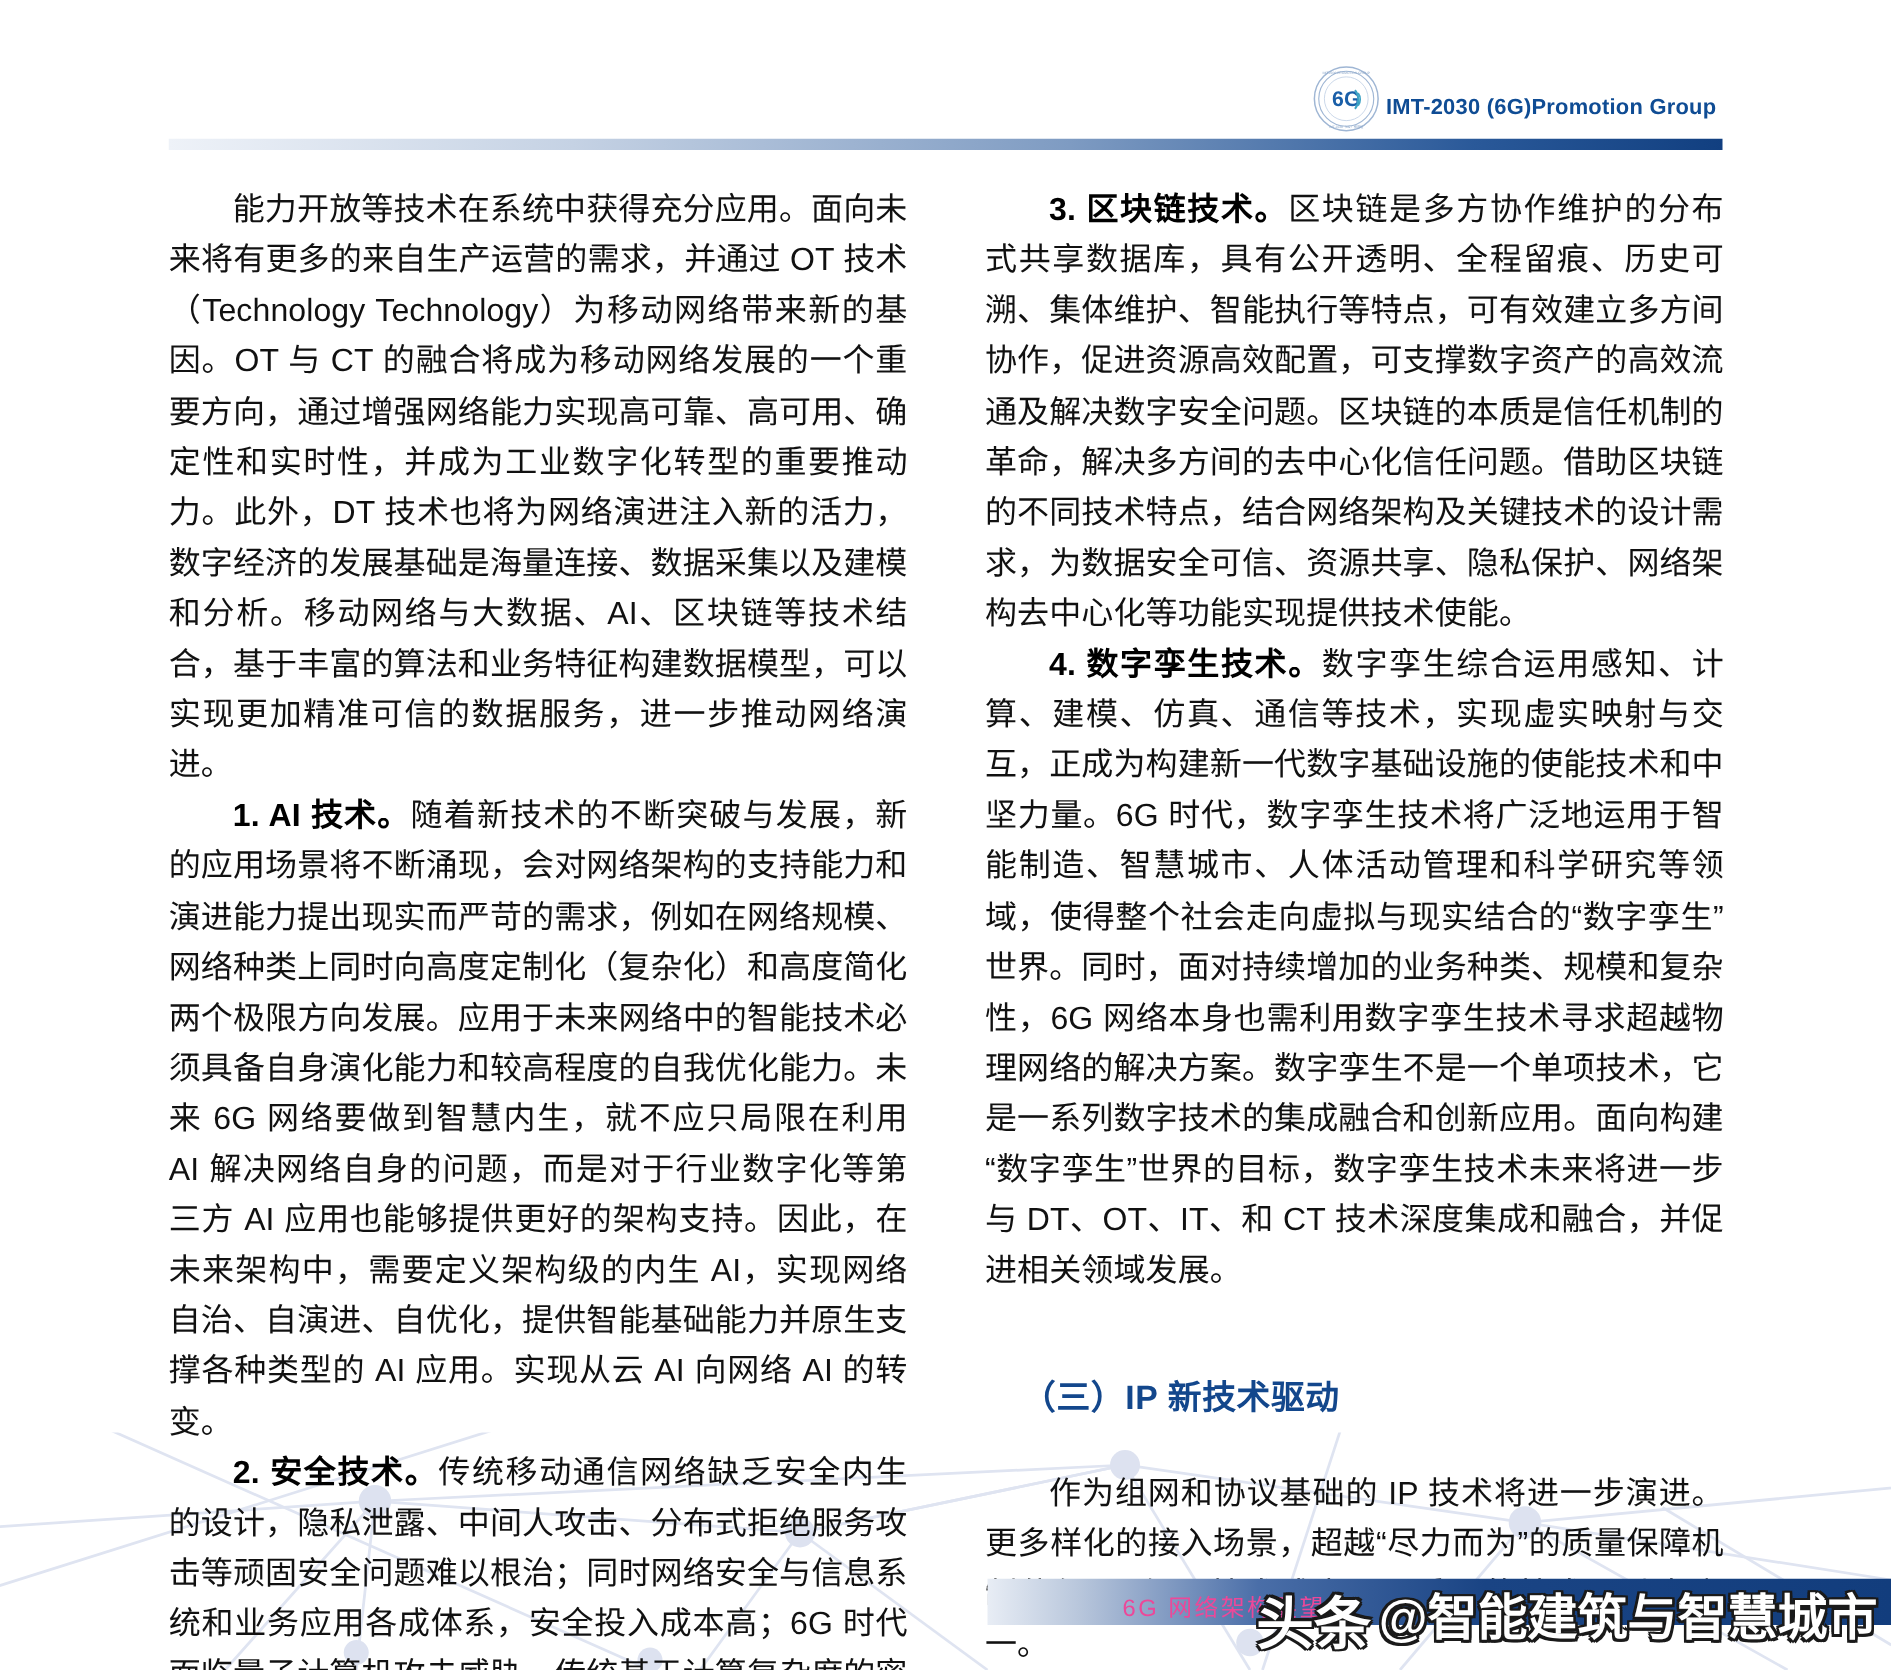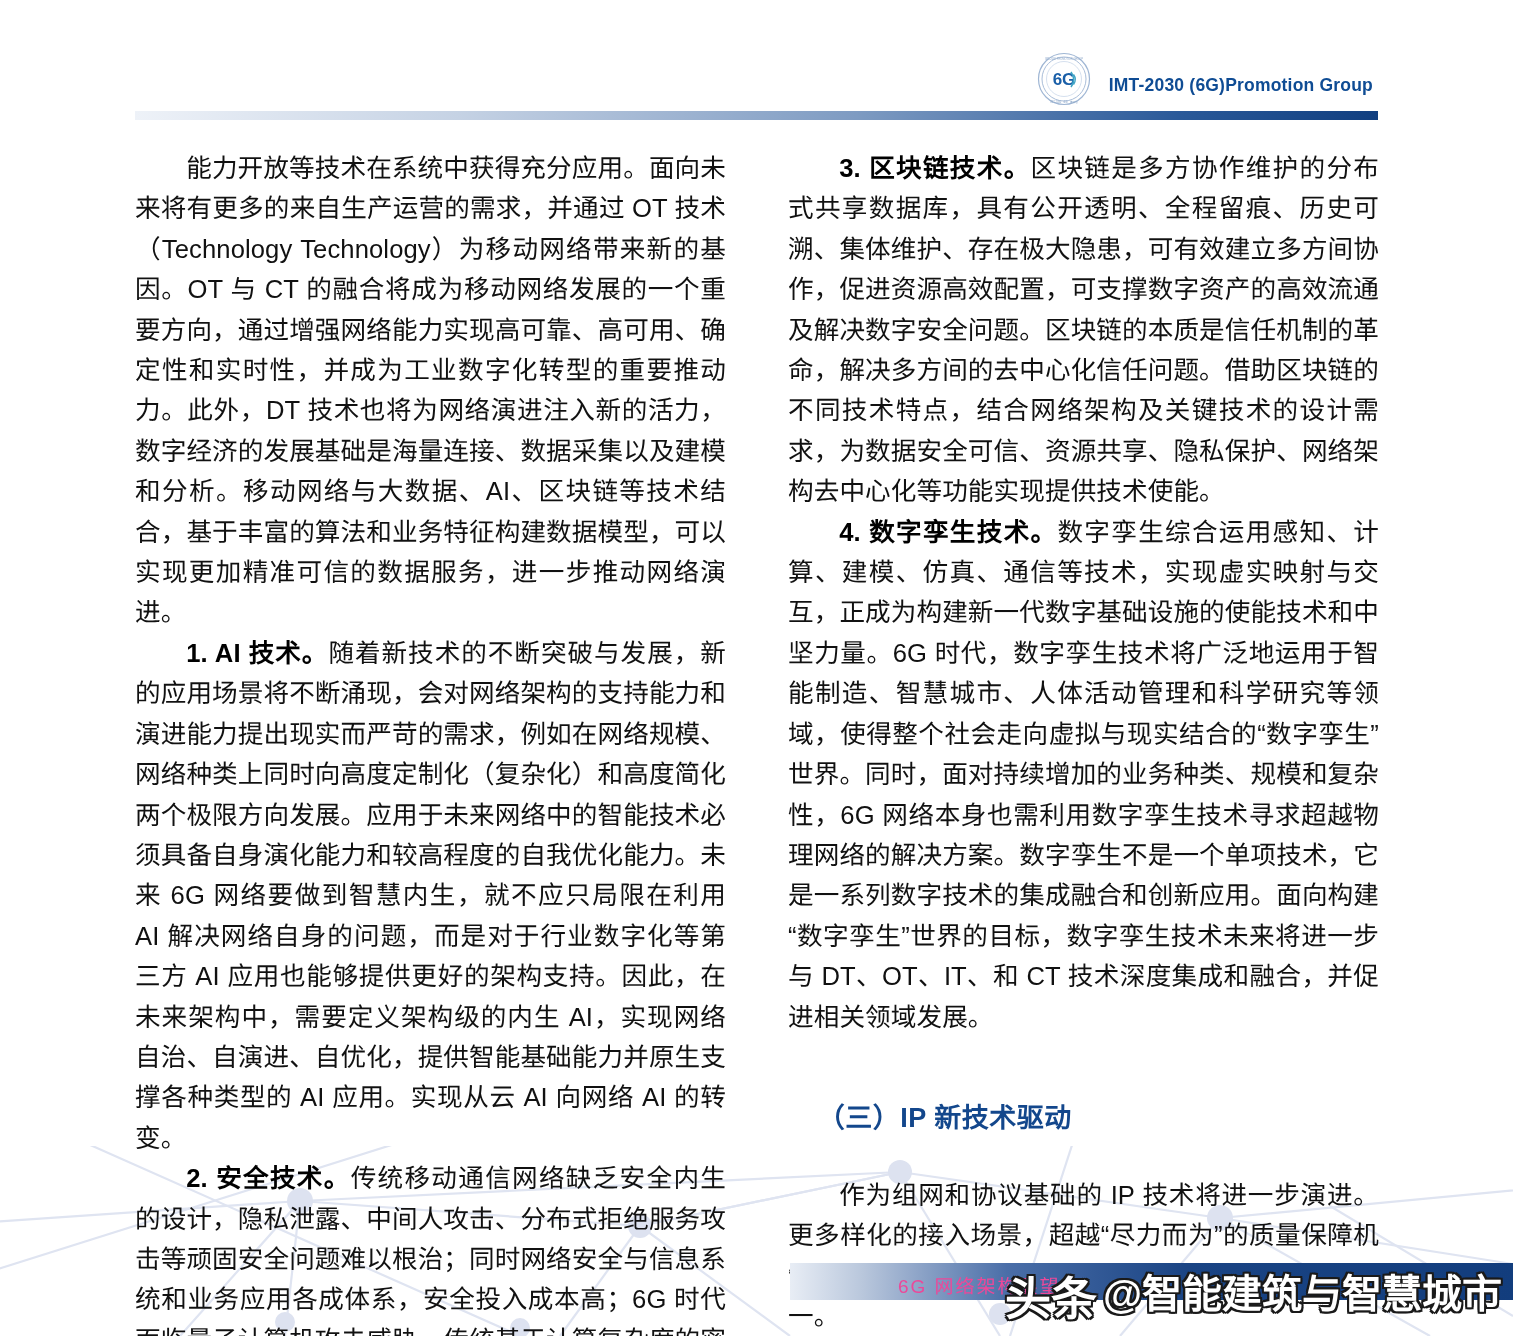--- a/index.html
+++ b/index.html
@@ -24,21 +24,21 @@
     left: 0; top: 0;
     width: 1513px;
     height: 128px;
   }
   #brand {
     position: absolute;
     right: 140px;
     top: 52px;
     display: flex;
     align-items: center;
-    gap: 18px;
+    gap: 5px;
   }
   #seal {
     width: 54px; height: 54px;
     flex: 0 0 54px;
     position: relative;
   }
   #brand-text { line-height: 1; }
   #brand-cn {
     font-size: 31px;
     font-weight: bold;
@@ -220,21 +220,21 @@
 
       <p class="para">
         <span class="lead">2. 安全技术。</span><span>传统移动通信网络缺乏安全内生的设计，隐私泄露、中间人攻击、分布式拒绝服务攻击等顽固安全问题难以根治；同时网络安全与信息系统和业务应用各成体系，安全投入成本高；6G 时代面临量子计算机攻击威胁，传统基于计算复杂度的密码学安全，存在极大隐患。另外，AI、区块链等新技术广泛应用本身也是双刃剑，使用这些新技术来使能 6G 网络的一些新特性，但也可能会给网络带来更多的安全隐患。可以预见，6G 面临的安全攻击也会更加的多样性和智能化。因此，对于 6G 网络安全需要考虑如何在架构和标准维度形成共识，定义架构级的内生可信安全机制。</span>
       </p>
 
     </div>
 
     <div class="col">
 
       <p class="para">
-        <span class="lead">3. 区块链技术。</span><span>区块链是多方协作维护的分布式共享数据库，具有公开透明、全程留痕、历史可溯、集体维护、存在极大隐患，可有效建立多方间协作，促进资源高效配置，可支撑数字资产的高效流通及解决数字安全问题。区块链的本质是信任机制的革命，解决多方间的去中心化信任问题。借助区块链的不同技术特点，结合网络架构及关键技术的设计需求，为数据安全可信、资源共享、隐私保护、网络架构去中心化等功能实现提供技术使能。</span>
+        <span class="lead">3. 区块链技术。</span><span>区块链是多方协作维护的分布式共享数据库，具有公开透明、全程留痕、历史可溯、集体维护、智能执行等特点，可有效建立多方间协作，促进资源高效配置，可支撑数字资产的高效流通及解决数字安全问题。区块链的本质是信任机制的革命，解决多方间的去中心化信任问题。借助区块链的不同技术特点，结合网络架构及关键技术的设计需求，为数据安全可信、资源共享、隐私保护、网络架构去中心化等功能实现提供技术使能。</span>
       </p>
 
       <p class="para">
         <span class="lead">4. 数字孪生技术。</span><span>数字孪生综合运用感知、计算、建模、仿真、通信等技术，实现虚实映射与交互，正成为构建新一代数字基础设施的使能技术和中坚力量。6G 时代，数字孪生技术将广泛地运用于智能制造、智慧城市、人体活动管理和科学研究等领域，使得整个社会走向虚拟与现实结合的“数字孪生”世界。同时，面对持续增加的业务种类、规模和复杂性，6G 网络本身也需利用数字孪生技术寻求超越物理网络的解决方案。数字孪生不是一个单项技术，它是一系列数字技术的集成融合和创新应用。面向构建“数字孪生”世界的目标，数字孪生技术未来将进一步与 DT、OT、IT、和 CT 技术深度集成和融合，并促进相关领域发展。</span>
       </p>
 
       <div class="gap-lg"></div>
 
       <h2 class="secheading">（三）IP 新技术驱动</h2>
 

